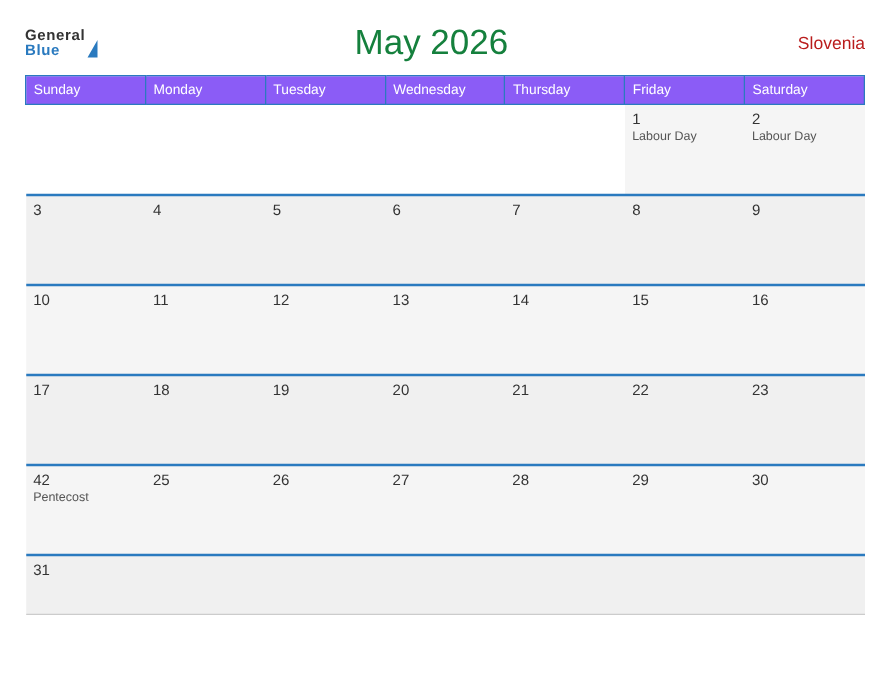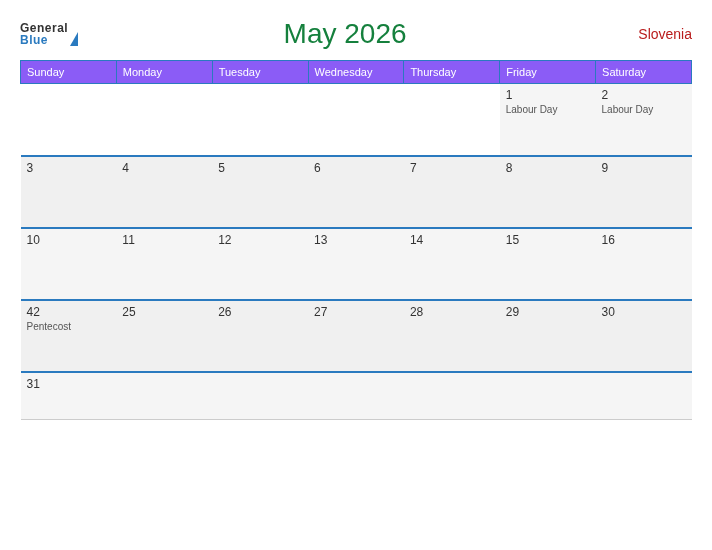--- a/index.html
+++ b/index.html
@@ -227,20 +227,43 @@
           </td>
           <td>
             <span class="day-number">15</span>
           </td>
           <td>
             <span class="day-number">16</span>
           </td>
         </tr>
         <tr class="blue-top">
           <td>
+            <span class="day-number">17</span>
+          </td>
+          <td>
+            <span class="day-number">18</span>
+          </td>
+          <td>
+            <span class="day-number">19</span>
+          </td>
+          <td>
+            <span class="day-number">20</span>
+          </td>
+          <td>
+            <span class="day-number">21</span>
+          </td>
+          <td>
+            <span class="day-number">22</span>
+          </td>
+          <td>
+            <span class="day-number">23</span>
+          </td>
+        </tr>
+        <tr class="blue-top">
+          <td>
             <span class="day-number">42</span>
             <span class="day-event">Pentecost</span>
           </td>
           <td>
             <span class="day-number">25</span>
           </td>
           <td>
             <span class="day-number">26</span>
           </td>
           <td>

